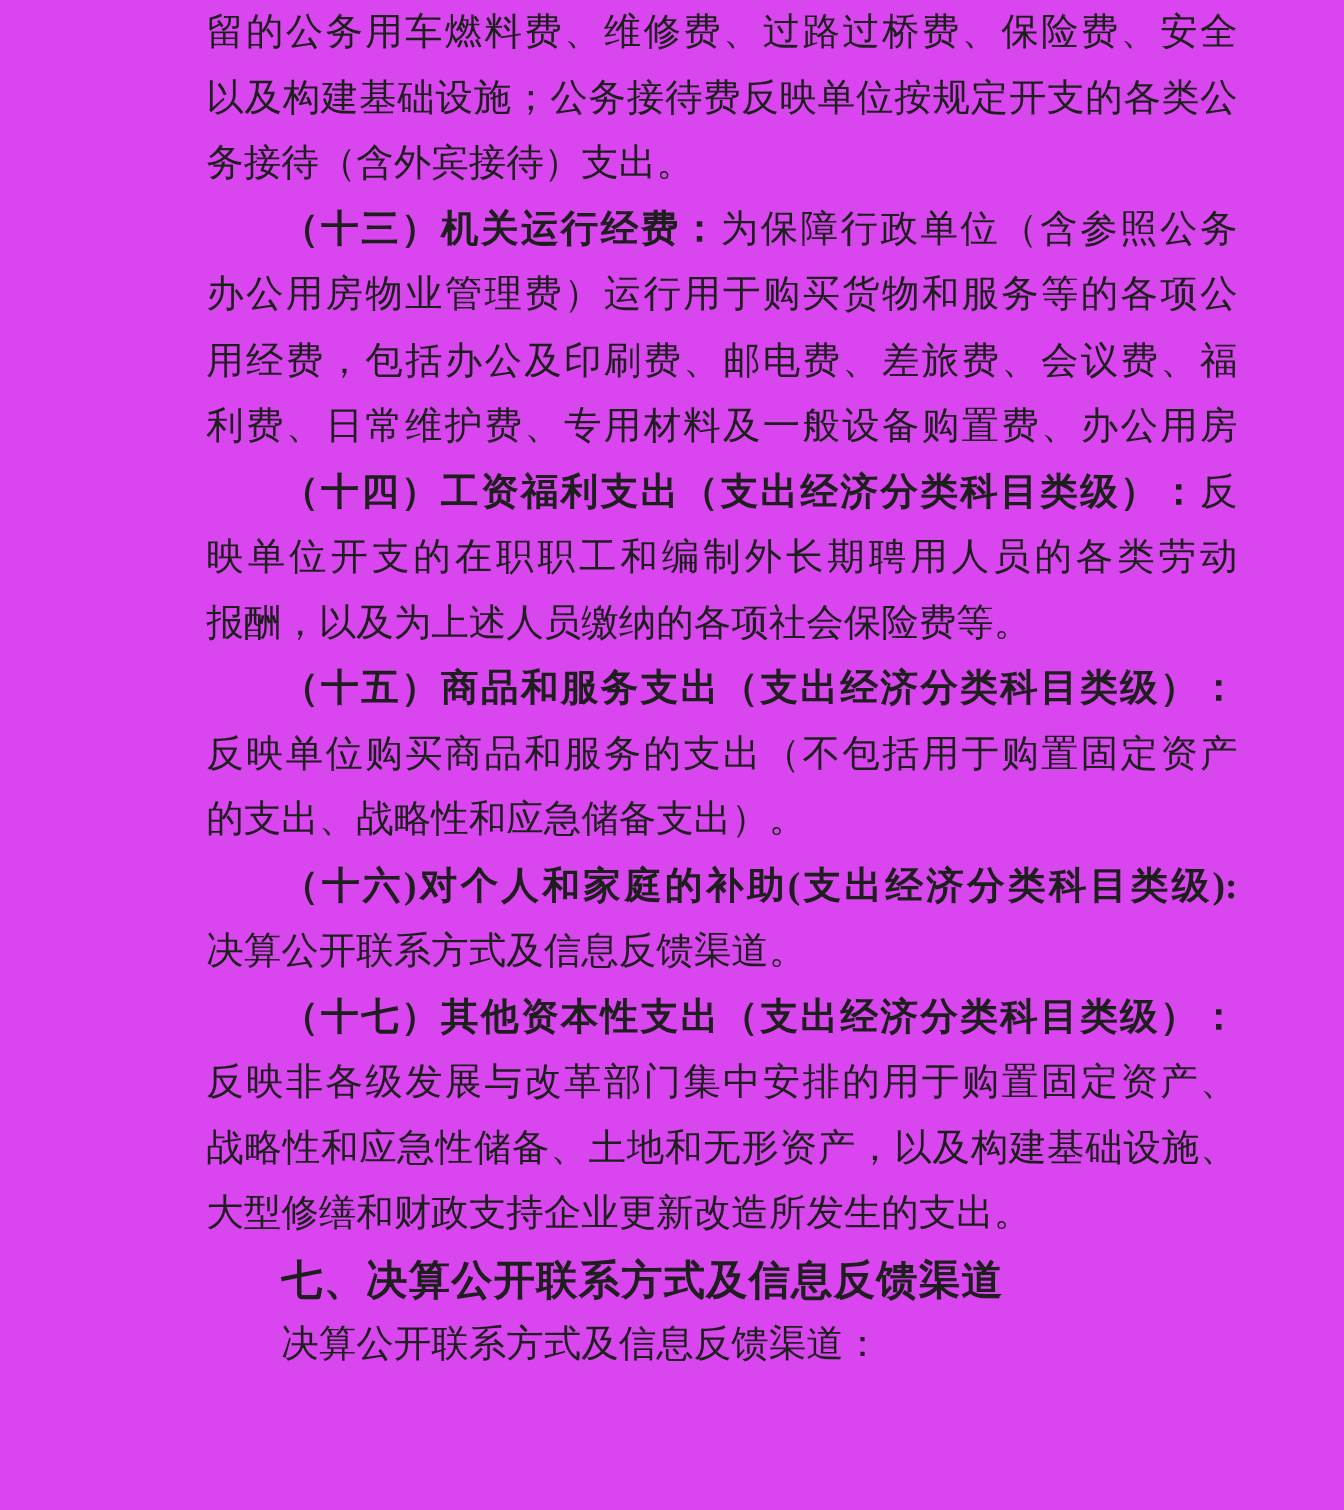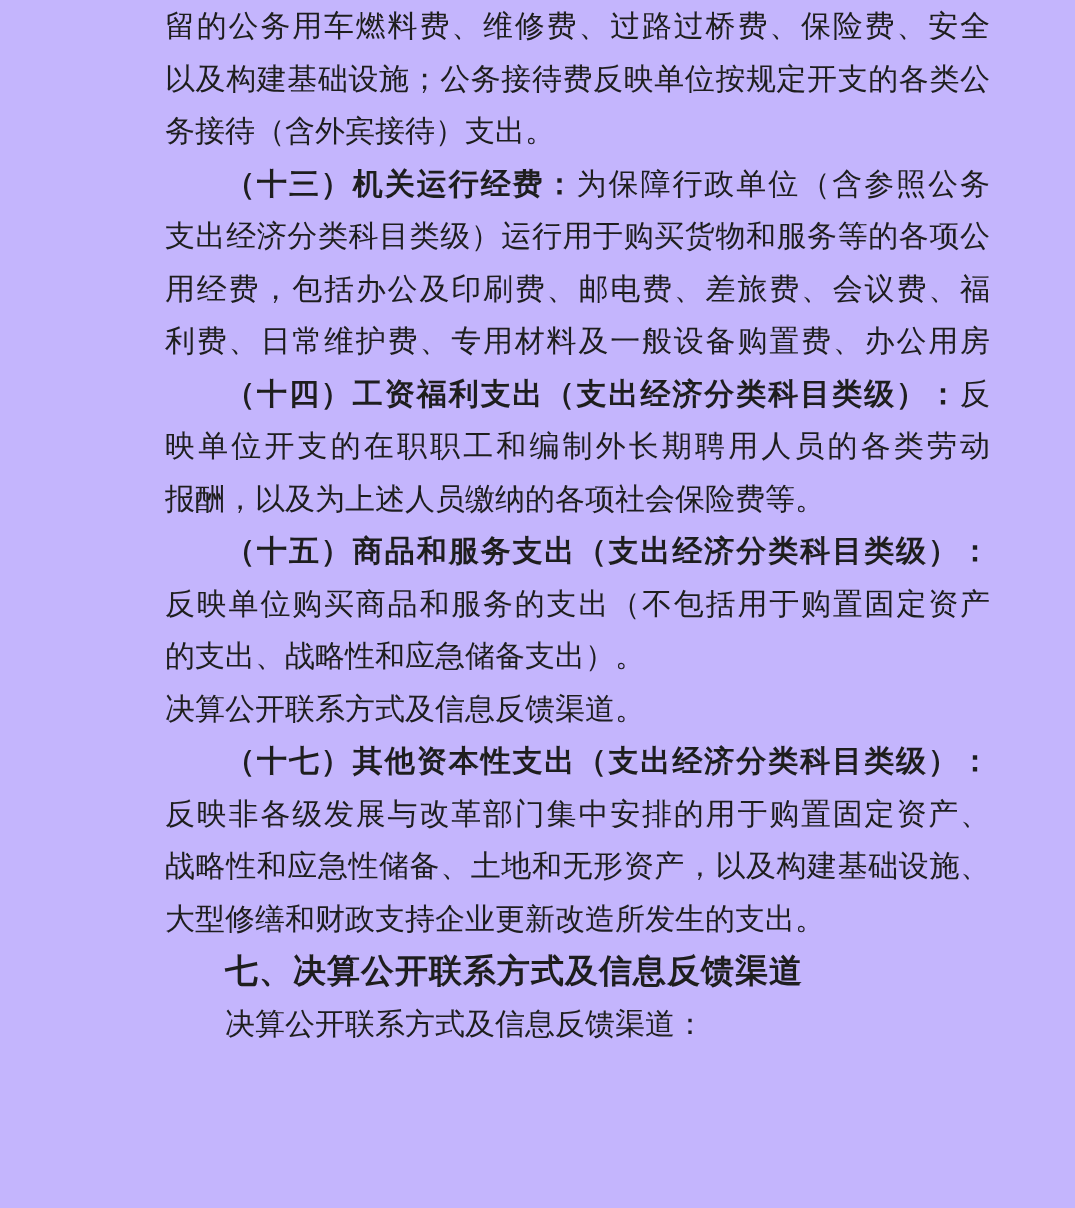--- a/index.html
+++ b/index.html
@@ -8,21 +8,21 @@
     background: #ffffff;
   }
   body {
     height: 1208px;
     overflow: hidden;
   }
   .page {
     width: 1075px;
     height: 1208px;
     padding: 0 85px 0 165px;
-    background: #c4b5fd;
+    background: #d946ef;
     color: #1e1e1e;
     font-family: "Liberation Serif", serif;
     font-size: 30px;
   }
   .line {
     height: 52.5px;
     line-height: 52.5px;
     overflow: hidden;
   }
   
@@ -50,40 +50,41 @@
 <div class="page">
 
   <div class="line j"><span class="b"></span><span>留的公务用车燃料费、维修费、过路过桥费、保险费、安全</span></div>
 
   <div class="line j"><span class="b"></span><span>以及构建基础设施；公务接待费反映单位按规定开支的各类公</span></div>
 
   <div class="line"><span class="b"></span><span>务接待（含外宾接待）支出。</span></div>
 
   <div class="line j ind"><span class="b">（十三）机关运行经费：</span><span>为保障行政单位（含参照公务</span></div>
 
-  <div class="line j"><span class="b"></span><span>支出经济分类科目类级）运行用于购买货物和服务等的各项公</span></div>
+  <div class="line j"><span class="b"></span><span>办公用房物业管理费）运行用于购买货物和服务等的各项公</span></div>
 
   <div class="line j"><span class="b"></span><span>用经费，包括办公及印刷费、邮电费、差旅费、会议费、福</span></div>
 
   <div class="line j"><span class="b"></span><span>利费、日常维护费、专用材料及一般设备购置费、办公用房</span></div>
 
 
 
   <div class="line j ind"><span class="b">（十四）工资福利支出（支出经济分类科目类级）：</span><span>反</span></div>
 
   <div class="line j"><span class="b"></span><span>映单位开支的在职职工和编制外长期聘用人员的各类劳动</span></div>
 
   <div class="line"><span class="b"></span><span>报酬，以及为上述人员缴纳的各项社会保险费等。</span></div>
 
   <div class="line j ind"><span class="b">（十五）商品和服务支出（支出经济分类科目类级）：</span><span></span></div>
 
   <div class="line j"><span class="b"></span><span>反映单位购买商品和服务的支出（不包括用于购置固定资产</span></div>
 
   <div class="line"><span class="b"></span><span>的支出、战略性和应急储备支出）。</span></div>
 
+  <div class="line j ind"><span class="b">（十六)对个人和家庭的补助(支出经济分类科目类级):</span><span></span></div>
 
   <div class="line"><span class="b"></span><span>决算公开联系方式及信息反馈渠道。</span></div>
 
   <div class="line j ind"><span class="b">（十七）其他资本性支出（支出经济分类科目类级）：</span><span></span></div>
 
   <div class="line j"><span class="b"></span><span>反映非各级发展与改革部门集中安排的用于购置固定资产、</span></div>
 
   <div class="line j"><span class="b"></span><span>战略性和应急性储备、土地和无形资产，以及构建基础设施、</span></div>
 
   <div class="line"><span class="b"></span><span>大型修缮和财政支持企业更新改造所发生的支出。</span></div>

